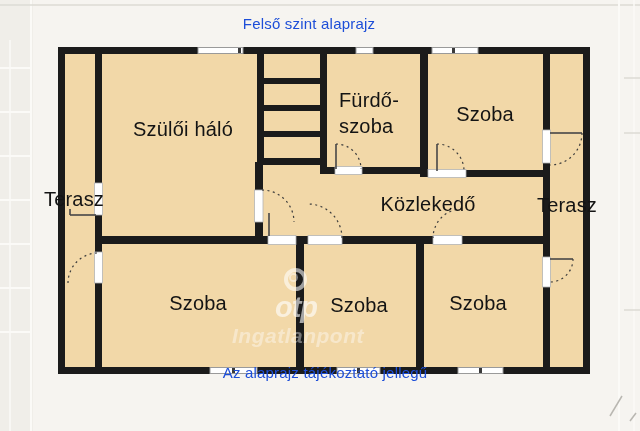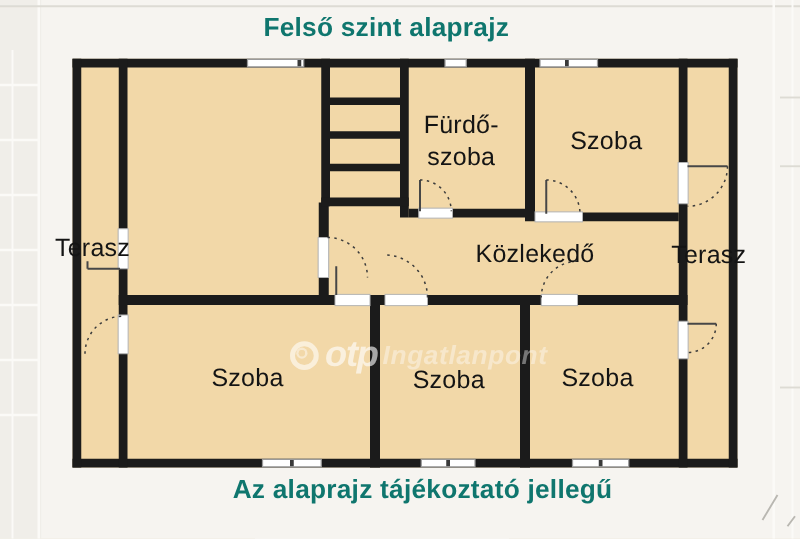--- a/index.html
+++ b/index.html
@@ -28,29 +28,30 @@
 
   .lbl{
     position:absolute;
     transform:translate(-50%,-50%);
     font-size:20px;
     color:#141414;
     white-space:nowrap;
     letter-spacing:0.2px;
     z-index:3;
   }
-  .lbl.big{font-size:21px;color:#0f766e;font-weight:bold;}
-  .lbl.twoline{text-align:center;line-height:26px;}
+  .lbl.big{font-size:15px;color:#1d4ed8;}
+  .lbl.twoline{line-height:26px;}
 
   #watermark{
     position:absolute;
     left:232px;top:268px;
     display:flex;align-items:center;
     z-index:4;
     pointer-events:none;
+    flex-direction:column;
   }
   #wm-logo{
     width:15px;height:15px;
     border:4.5px solid rgba(255,255,255,0.58);
     border-radius:50%;
     position:relative;
     margin-right:5px;
   }
   #wm-logo::after{
     content:"";
@@ -170,35 +171,36 @@
       <path class="arc" d="M 336 144 A 25 25 0 0 1 361 169"></path>
       <path class="arc" d="M 437 144 A 27 27 0 0 1 464 171"></path>
       <path class="arc" d="M 582 133 A 32 32 0 0 1 550 165"></path>
       <path class="arc" d="M 573 259 A 23 23 0 0 1 550 282"></path>
       <path class="arc" d="M 462 209 A 29 29 0 0 0 433 238"></path>
     </g>
   </svg>
 
   <div class="lbl big" style="left:309px;top:23px;">Felső szint alaprajz</div>
 
+  <div class="lbl" style="left:183px;top:129px;">Szülői háló</div>
 
   <div class="lbl twoline" style="left:369px;top:113px;">
     <div>Fürdő-</div>
     <div>szoba</div>
   </div>
 
   <div class="lbl" style="left:485px;top:114px;">Szoba</div>
   <div class="lbl" style="left:428px;top:204px;">Közlekedő</div>
   <div class="lbl" style="left:74px;top:199px;">Terasz</div>
   <div class="lbl" style="left:567px;top:205px;">Terasz</div>
   <div class="lbl" style="left:198px;top:303px;">Szoba</div>
   <div class="lbl" style="left:359px;top:305px;">Szoba</div>
   <div class="lbl" style="left:478px;top:303px;">Szoba</div>
 
-  <div class="lbl big" style="left:325px;top:392px;margin-left:13px;">Az alaprajz tájékoztató jellegű</div>
+  <div class="lbl big" style="left:325px;top:372px;">Az alaprajz tájékoztató jellegű</div>
 
   <div id="watermark">
     <span id="wm-logo"></span>
     <span id="wm-brand">otp</span>
     <span id="wm-suffix">Ingatlanpont</span>
   </div>
 
 </div>
 
 </body></html>

